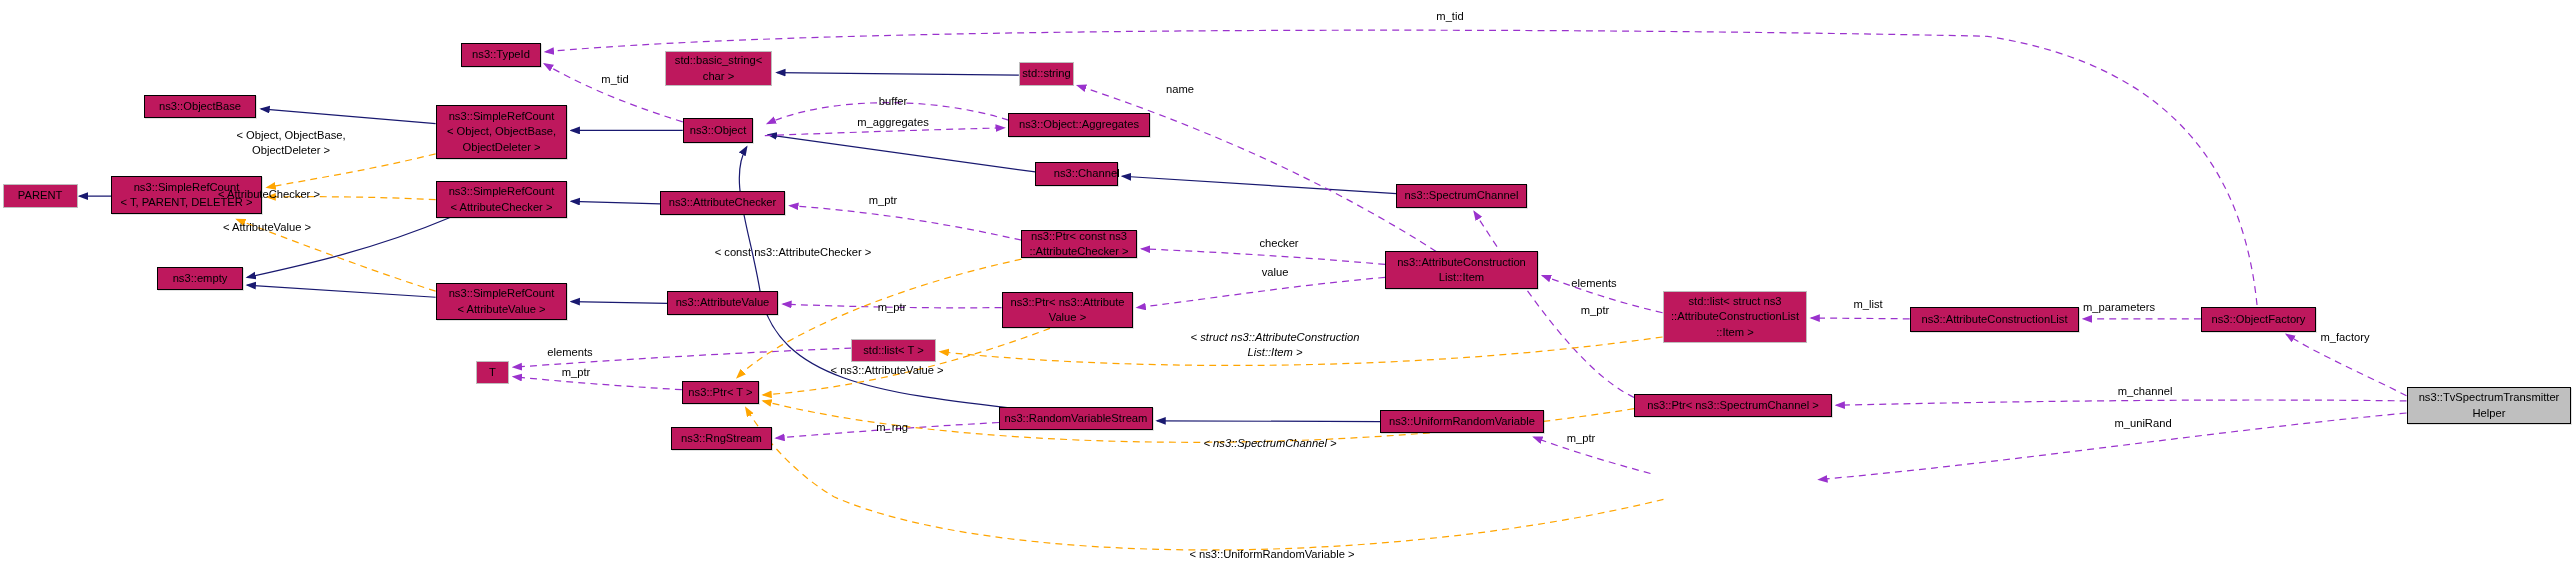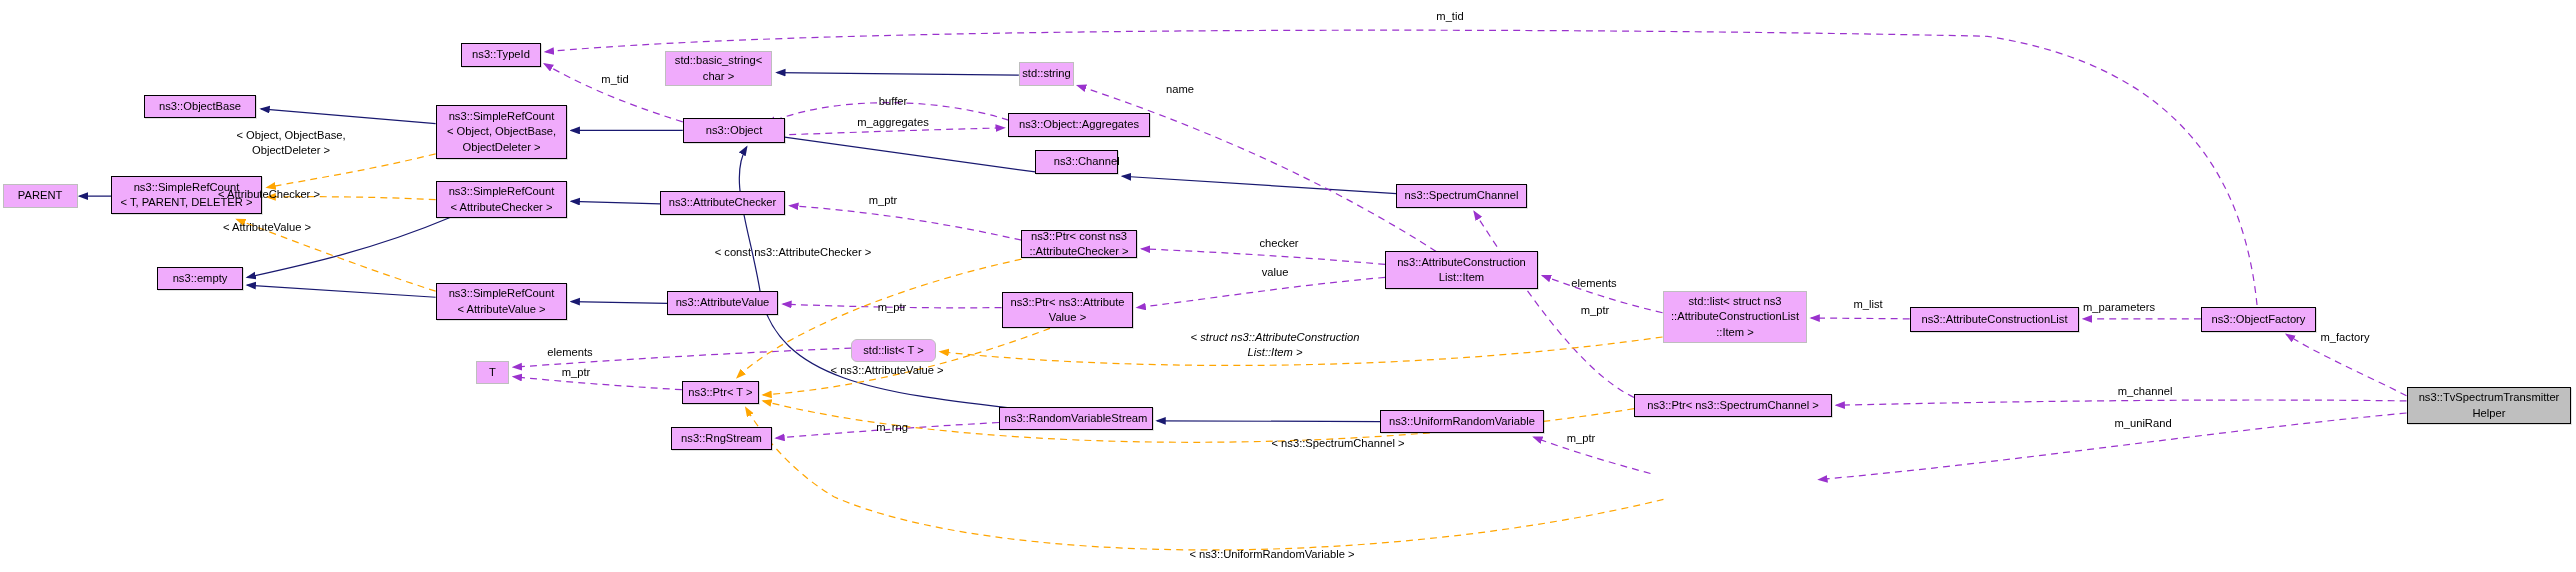--- a/index.html
+++ b/index.html
@@ -1,20 +1,20 @@
 <!DOCTYPE html>
 <html style="font-size:14px"><head>
 <meta charset="utf-8">
 <style>
   html,body{margin:0;padding:0;background:#ffffff;}
   #canvas{position:relative;width:2576px;height:572px;background:#ffffff;
           font-family:"Liberation Sans", sans-serif;overflow:hidden;}
   #edges{position:absolute;left:0;top:0;width:2576px;height:572px;}
   .node{position:absolute;display:flex;align-items:center;justify-content:center;
-        text-align:center;white-space:pre-line;background:#f0abfc;
+        text-align:center;white-space:pre-line;background:#be185d;
         border:0.9px solid #000000;color:#000000;font-size:11.2px;line-height:1.35;
         box-sizing:border-box;padding:0.9px 3.5px;box-shadow:0.9px 0.9px 0 #00000022;}
   .node.external{border:0.9px solid #bebebe;box-shadow:none;}
   .node.main{background:#bfbfbf;border:0.9px solid #000000;}
   .elabel{position:absolute;transform:translate(-50%,-50%);color:#000000;
           font-size:11.2px;white-space:pre-line;text-align:center;line-height:1.3;
           background:transparent;pointer-events:none;}
 </style>
 </head>
 <body>
@@ -92,39 +92,39 @@
   <div class="node" style="left:461px;top:43px;width:80px;height:24px;">ns3::TypeId</div>
   <div class="node" style="left:436px;top:105px;width:131px;height:54px;">ns3::SimpleRefCount
 &lt; Object, ObjectBase,
 ObjectDeleter &gt;</div>
   <div class="node" style="left:436px;top:181px;width:131px;height:37px;">ns3::SimpleRefCount
 &lt; AttributeChecker &gt;</div>
   <div class="node" style="left:436px;top:283px;width:131px;height:37px;">ns3::SimpleRefCount
 &lt; AttributeValue &gt;</div>
   <div class="node external" style="left:665px;top:51px;width:107px;height:35px;">std::basic_string&lt;
 char &gt;</div>
-  <div class="node" style="left:683px;top:118px;width:102px;height:25px;">ns3::Object</div>
+  <div class="node" style="left:683px;top:118px;width:70px;height:25px;">ns3::Object</div>
   <div class="node" style="left:660px;top:191px;width:125px;height:24px;">ns3::AttributeChecker</div>
   <div class="node" style="left:667px;top:291px;width:111px;height:24px;">ns3::AttributeValue</div>
   <div class="node external" style="left:1019px;top:62px;width:55px;height:24px;">std::string</div>
   <div class="node" style="left:1008px;top:113px;width:142px;height:24px;">ns3::Object::Aggregates</div>
-  <div class="node" style="left:1035px;top:150px;width:83px;height:24px;padding-left:24px;">ns3::Channel</div>
+  <div class="node" style="left:1035px;top:162px;width:83px;height:24px;padding-left:24px;">ns3::Channel</div>
   <div class="node" style="left:1021px;top:230px;width:116px;height:28px;">ns3::Ptr&lt; const ns3
 ::AttributeChecker &gt;</div>
   <div class="node" style="left:1002px;top:292px;width:131px;height:36px;">ns3::Ptr&lt; ns3::Attribute
 Value &gt;</div>
   <div class="node" style="left:1396px;top:184px;width:131px;height:24px;">ns3::SpectrumChannel</div>
   <div class="node" style="left:1385px;top:251px;width:153px;height:38px;">ns3::AttributeConstruction
 List::Item</div>
   <div class="node external" style="left:1663px;top:291px;width:144px;height:52px;">std::list&lt; struct ns3
 ::AttributeConstructionList
 ::Item &gt;</div>
   <div class="node" style="left:1910px;top:307px;width:169px;height:25px;">ns3::AttributeConstructionList</div>
   <div class="node" style="left:2201px;top:307px;width:115px;height:25px;">ns3::ObjectFactory</div>
-  <div class="node external" style="left:851px;top:339px;width:85px;height:23px;border-radius:6px;">std::list&lt; T &gt;</div>
+  <div class="node external" style="left:851px;top:339px;width:85px;height:23px;">std::list&lt; T &gt;</div>
   <div class="node external" style="left:476px;top:361px;width:33px;height:23px;">T</div>
   <div class="node" style="left:682px;top:381px;width:77px;height:23px;">ns3::Ptr&lt; T &gt;</div>
   <div class="node" style="left:671px;top:427px;width:101px;height:23px;">ns3::RngStream</div>
   <div class="node" style="left:999px;top:407px;width:154px;height:23px;">ns3::RandomVariableStream</div>
   <div class="node" style="left:1380px;top:410px;width:164px;height:23px;">ns3::UniformRandomVariable</div>
   <div class="node" style="left:1634px;top:394px;width:198px;height:23px;">ns3::Ptr&lt; ns3::SpectrumChannel &gt;</div>
   <div class="node main" style="left:2407px;top:387px;width:164px;height:37px;text-align:center;">ns3::TvSpectrumTransmitter
 Helper</div>
 
   <span class="elabel" style="left:1450px;top:15.6px;">m_tid</span>
@@ -149,17 +149,17 @@
   <span class="elabel" style="left:892px;top:427px;">m_rng</span>
 
   <span class="elabel" style="left:291px;top:143px;">&lt; Object, ObjectBase,
 ObjectDeleter &gt;</span>
   <span class="elabel" style="left:269px;top:194px;">&lt; AttributeChecker &gt;</span>
   <span class="elabel" style="left:267px;top:227px;">&lt; AttributeValue &gt;</span>
   <span class="elabel" style="left:793px;top:252px;">&lt; const ns3::AttributeChecker &gt;</span>
   <span class="elabel" style="left:887px;top:370px;">&lt; ns3::AttributeValue &gt;</span>
   <span class="elabel" style="left:1275px;top:345px;font-style:italic;">&lt; struct ns3::AttributeConstruction
 List::Item &gt;</span>
-  <span class="elabel" style="left:1338px;top:443px;">&lt; ns3::SpectrumChannel &gt;</span>
+  <span class="elabel" style="left:1270px;top:443px;font-style:italic;">&lt; ns3::SpectrumChannel &gt;</span>
   <span class="elabel" style="left:1272px;top:554px;">&lt; ns3::UniformRandomVariable &gt;</span>
 
 </div>
 
 
 </body></html>

